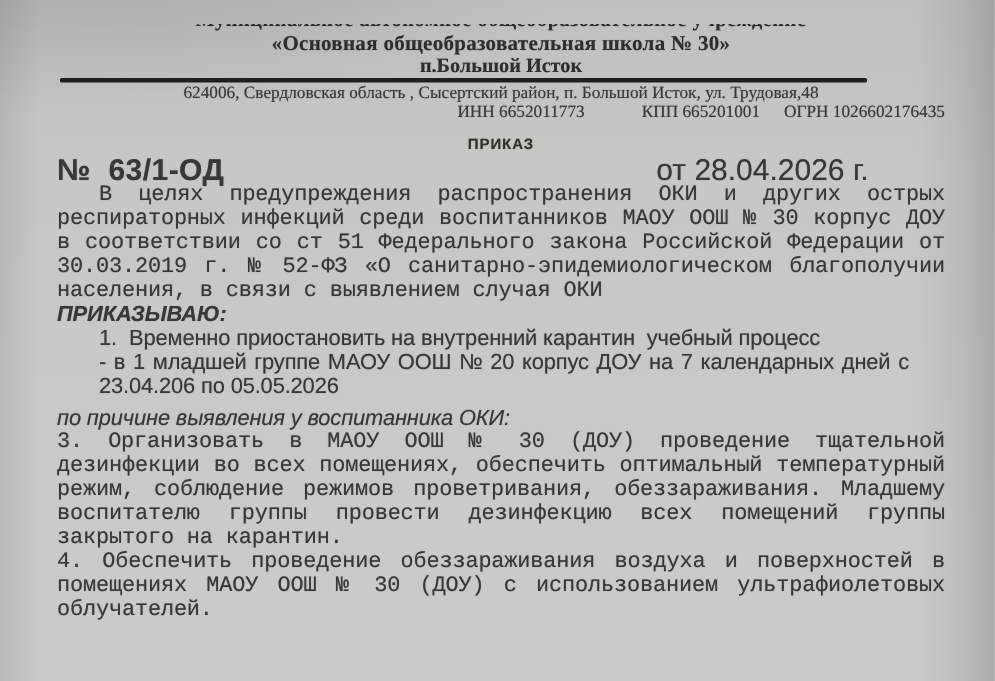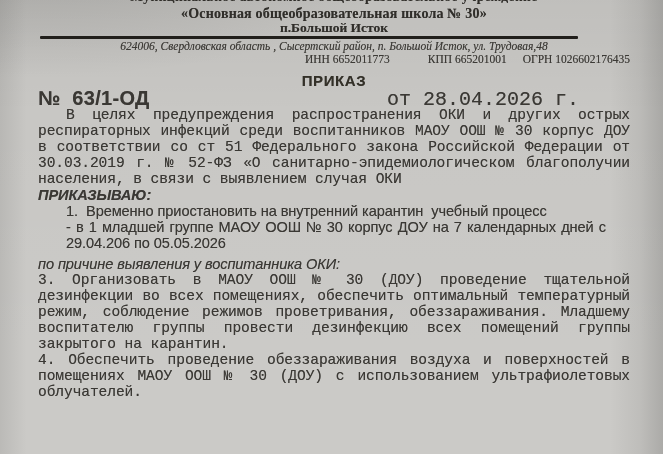--- a/index.html
+++ b/index.html
@@ -18,48 +18,49 @@
       linear-gradient(to left, rgba(44,44,42,0.20), rgba(44,44,42,0.08) 3.5%, rgba(0,0,0,0) 8%),
       linear-gradient(to right, rgba(44,44,42,0.10), rgba(0,0,0,0) 4%),
       linear-gradient(to bottom, rgba(0,0,0,0.04), rgba(0,0,0,0) 25%, rgba(255,255,255,0.06) 80%),
       #c8c7c4;
   }
   .content {
     position: absolute; inset: 0;
     padding: 0 33px 0 38px;
     box-sizing: border-box;
     text-shadow: 0 0 0.6px rgba(58,56,52,0.55);
+    margin-top: 16px;
   }
   
   .letterhead {
     font-family: "Liberation Serif", "DejaVu Serif", serif;
     font-weight: bold;
     text-align: center;
     color: #302e2a;
   }
   .org-type-clip { height: 5px; overflow: hidden; }
   .org-type-clip > span { display: block; margin-top: -11px; font-size: 13.5px; letter-spacing: 0.4px; }
   .org-name { font-size: 14px; line-height: 15px; margin-top: 1px; letter-spacing: 0.2px; }
   .org-location { font-size: 13.5px; line-height: 14px; }
   .rule { height: 3px; background: #211f1b; margin: 1px 52px 1px 2px; border-radius: 1px; }
-  .address { font-weight: normal; font-size: 11.5px; line-height: 13px; color: #3c3a36; font-style: italic; }
+  .address { font-weight: normal; font-size: 11.5px; line-height: 13px; color: #3c3a36; }
   .requisites { font-weight: normal; font-size: 11.5px; line-height: 13px; color: #3c3a36; text-align: right; }
   .requisites .gap-wide { display: inline-block; width: 38px; }
   .requisites .gap { display: inline-block; width: 16px; }
   
   .doc-title {
-    text-align: center; font-weight: bold; font-size: 15px; line-height: 15px;
+    text-align: center; font-weight: bold; font-size: 10px; line-height: 15px;
     margin-top: 7px; letter-spacing: 0.6px; color: #333028;
   }
   .num-row {
     display: flex; justify-content: space-between; align-items: baseline;
     margin-top: 3px; font-size: 20px; line-height: 15px;
   }
   .doc-num { font-weight: 600; white-space: pre; letter-spacing: 0.3px; }
-  .doc-date { margin-right: 51px; font-family: Liberation Mono, monospace; }
+  .doc-date { margin-right: 51px; }
   .subject { font-weight: bold; font-size: 14.5px; line-height: 15px; letter-spacing: 0.1px; white-space: pre; }
   
   .body-text { font-size: 14.6px; line-height: 16px; letter-spacing: -0.1px; }
   p.par { margin: 0; text-align: justify; font-family: Liberation Mono, monospace; }
   .preamble { text-indent: 28px; }
   .directive { font-weight: bold; font-style: italic; }
   .item1-line { padding-left: 28px; white-space: pre-wrap; }
   .item1-line.wide { word-spacing: 1.2px; }
   .num-span { display: inline-block; min-width: 20px; }
   .reason { margin-top: 5px; font-style: italic; }
@@ -91,22 +92,22 @@
       <span class="doc-date">от 28.04.2026 г.</span>
     </div>
 
 
     <div class="body-text">
       <p class="par preamble">В целях предупреждения распространения ОКИ и других острых респираторных инфекций среди воспитанников МАОУ ООШ № 30 корпус ДОУ в соответствии со ст 51 Федерального закона Российской Федерации от 30.03.2019 г. № 52-ФЗ «О санитарно-эпидемиологическом благополучии населения, в связи с выявлением случая ОКИ</p>
       <div class="directive">ПРИКАЗЫВАЮ:</div>
 
       <div>
         <div class="item1-line"><span class="num-span">1.</span><span>Временно приостановить на внутренний карантин  учебный процесс</span></div>
-        <div class="item1-line wide">- в 1 младшей группе МАОУ ООШ № 30 корпус ДОУ на 7 календарных дней с</div>
-        <div class="item1-line">29.04.206 по 05.05.2026</div>
+        <div class="item1-line wide">- в 1 младшей группе МАОУ ООШ № 20 корпус ДОУ на 7 календарных дней с</div>
+        <div class="item1-line">23.04.206 по 05.05.2026</div>
         <div class="reason">по причине выявления у воспитанника ОКИ:</div>
       </div>
 
       <p class="par">3. Организовать в МАОУ ООШ № 30 (ДОУ) проведение тщательной  дезинфекции во всех помещениях, обеспечить оптимальный температурный режим, соблюдение режимов проветривания, обеззараживания. Младшему воспитателю  группы провести дезинфекцию всех помещений группы закрытого  на карантин.</p>
       <p class="par item4">4. Обеспечить проведение обеззараживания воздуха и поверхностей в помещениях МАОУ ООШ № 30 (ДОУ) с использованием ультрафиолетовых облучателей.</p>
     </div>
 
   </div>
 </div>
 

